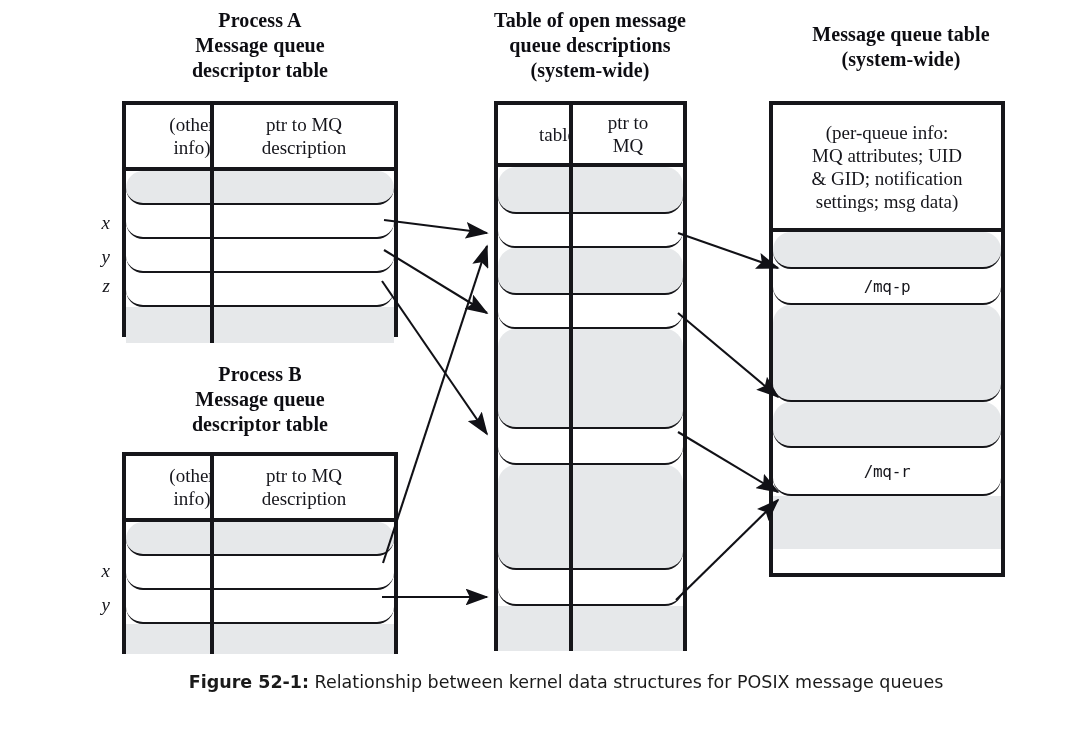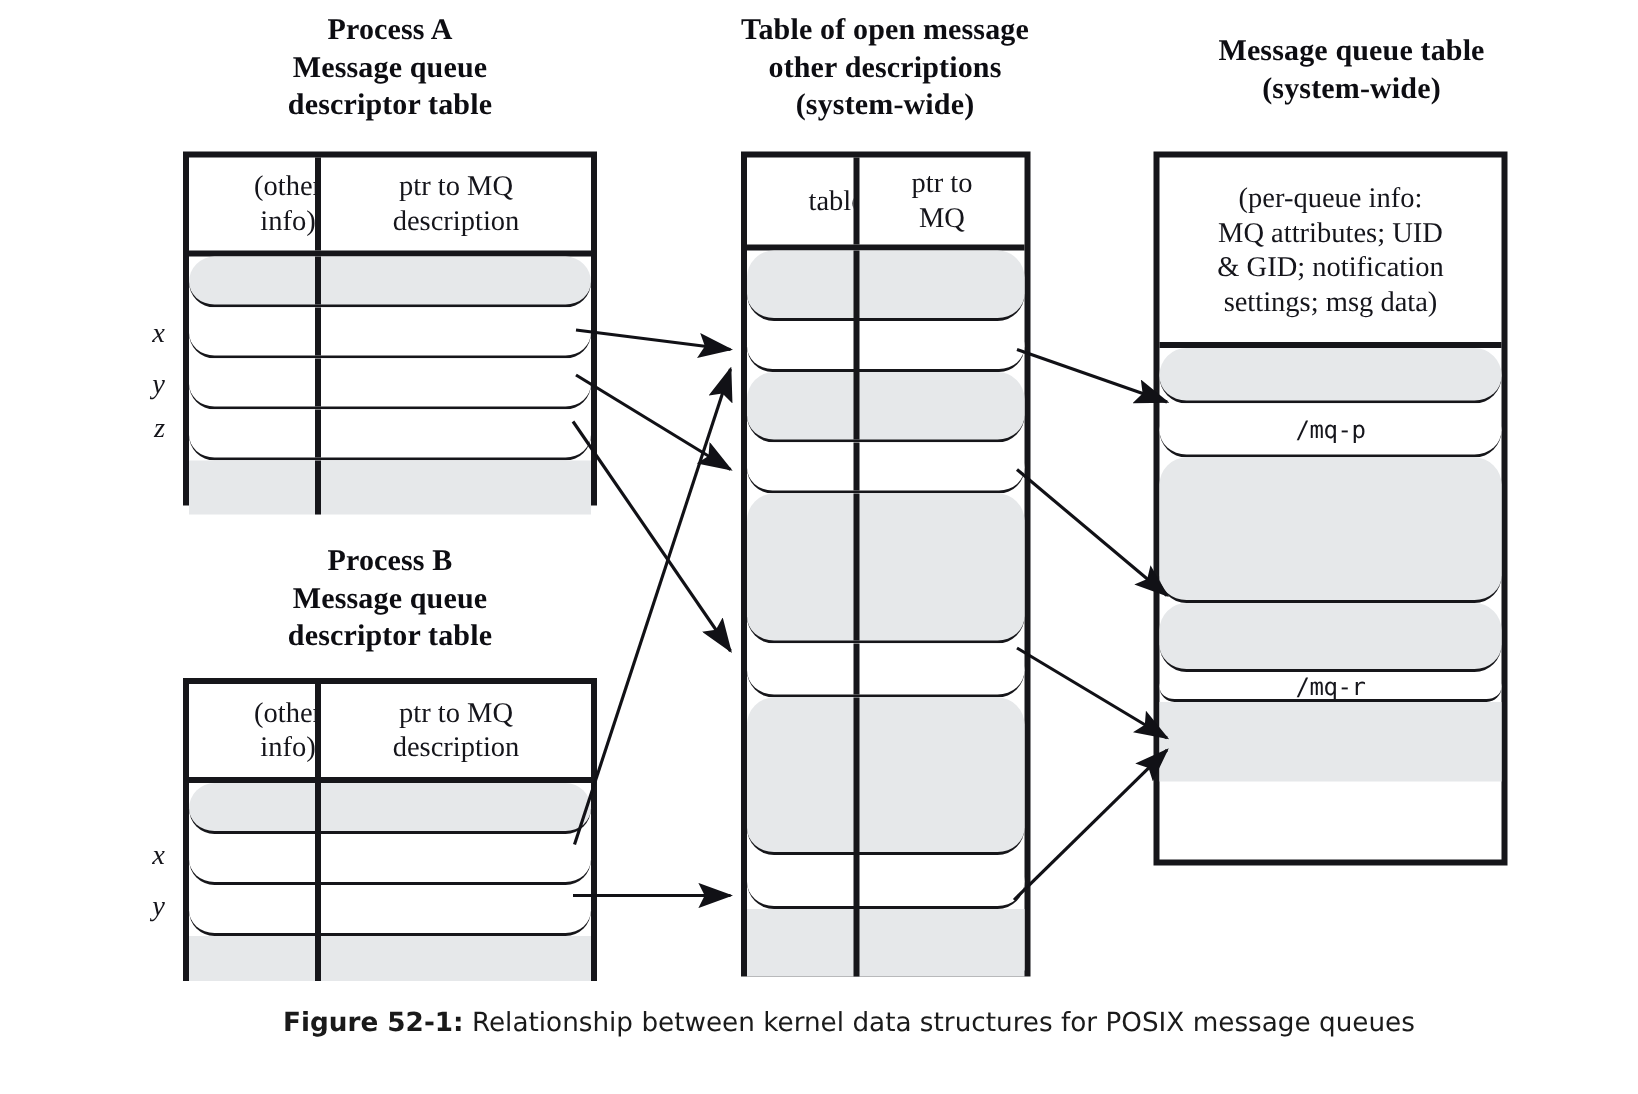--- a/index.html
+++ b/index.html
@@ -178,21 +178,21 @@
       <div class="cell divide" style="width:88px;"></div>
       <div class="cell" style="flex:1;"></div>
     </div>
   </div>
 
   <div class="idx" style="left:86px; top:560px;">x</div>
   <div class="idx" style="left:86px; top:594px;">y</div>
 
   <div class="ttl" style="left:440px; top:8px; width:300px;">
     <div>Table of open message</div>
-    <div>other descriptions</div>
+    <div>queue descriptions</div>
     <div>(system-wide)</div>
   </div>
 
   <div class="tbl" style="left:494px; top:101px; width:193px; height:550px;">
     <div class="row sep-thick" style="height:62px;">
       <div class="cell divide" style="width:75px;">table</div>
       <div class="cell" style="flex:1;">
         <div class="hdrtext">
           <div>ptr to</div>
           <div>MQ</div>
@@ -258,21 +258,21 @@
     </div>
     <div class="row sep-thin blank" style="height:36px;">
       <div class="cell mono" style="flex:1;">/mq-p</div>
     </div>
     <div class="row sep-thin shaded" style="height:97px;">
       <div class="cell mono" style="flex:1;"></div>
     </div>
     <div class="row sep-thin shaded" style="height:46px;">
       <div class="cell mono" style="flex:1;"></div>
     </div>
-    <div class="row sep-thin blank" style="height:20px;">
+    <div class="row sep-thin blank" style="height:48px;">
       <div class="cell mono" style="flex:1;">/mq-r</div>
     </div>
     <div class="row shaded" style="height:53px;">
       <div class="cell mono" style="flex:1;"></div>
     </div>
   </div>
 
   <svg id="arrows" viewBox="0 0 1092 729" xmlns="http://www.w3.org/2000/svg">
     <defs>
       <marker id="ah" markerWidth="11" markerHeight="8" refX="10.2" refY="4" orient="auto" markerUnits="strokeWidth">

